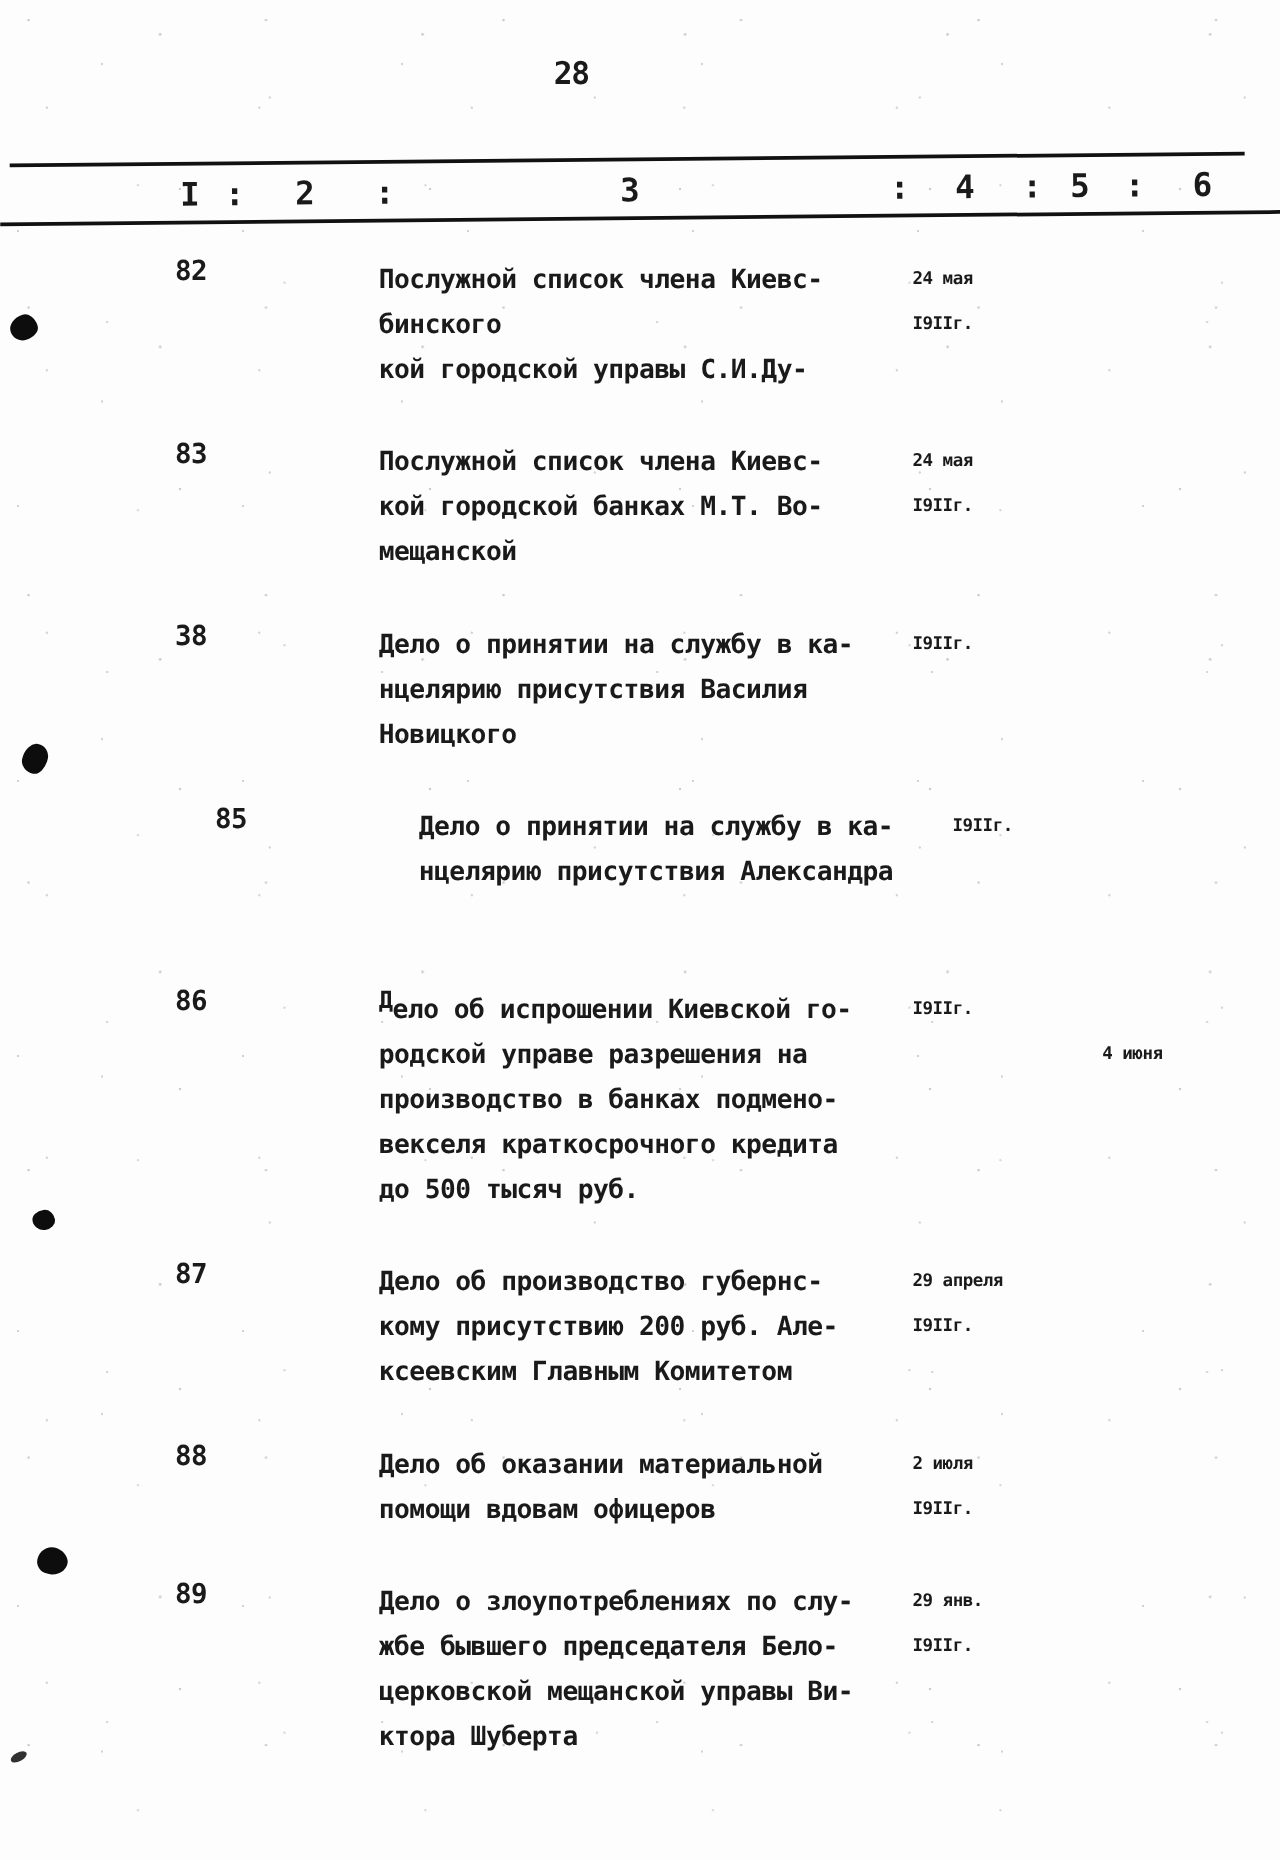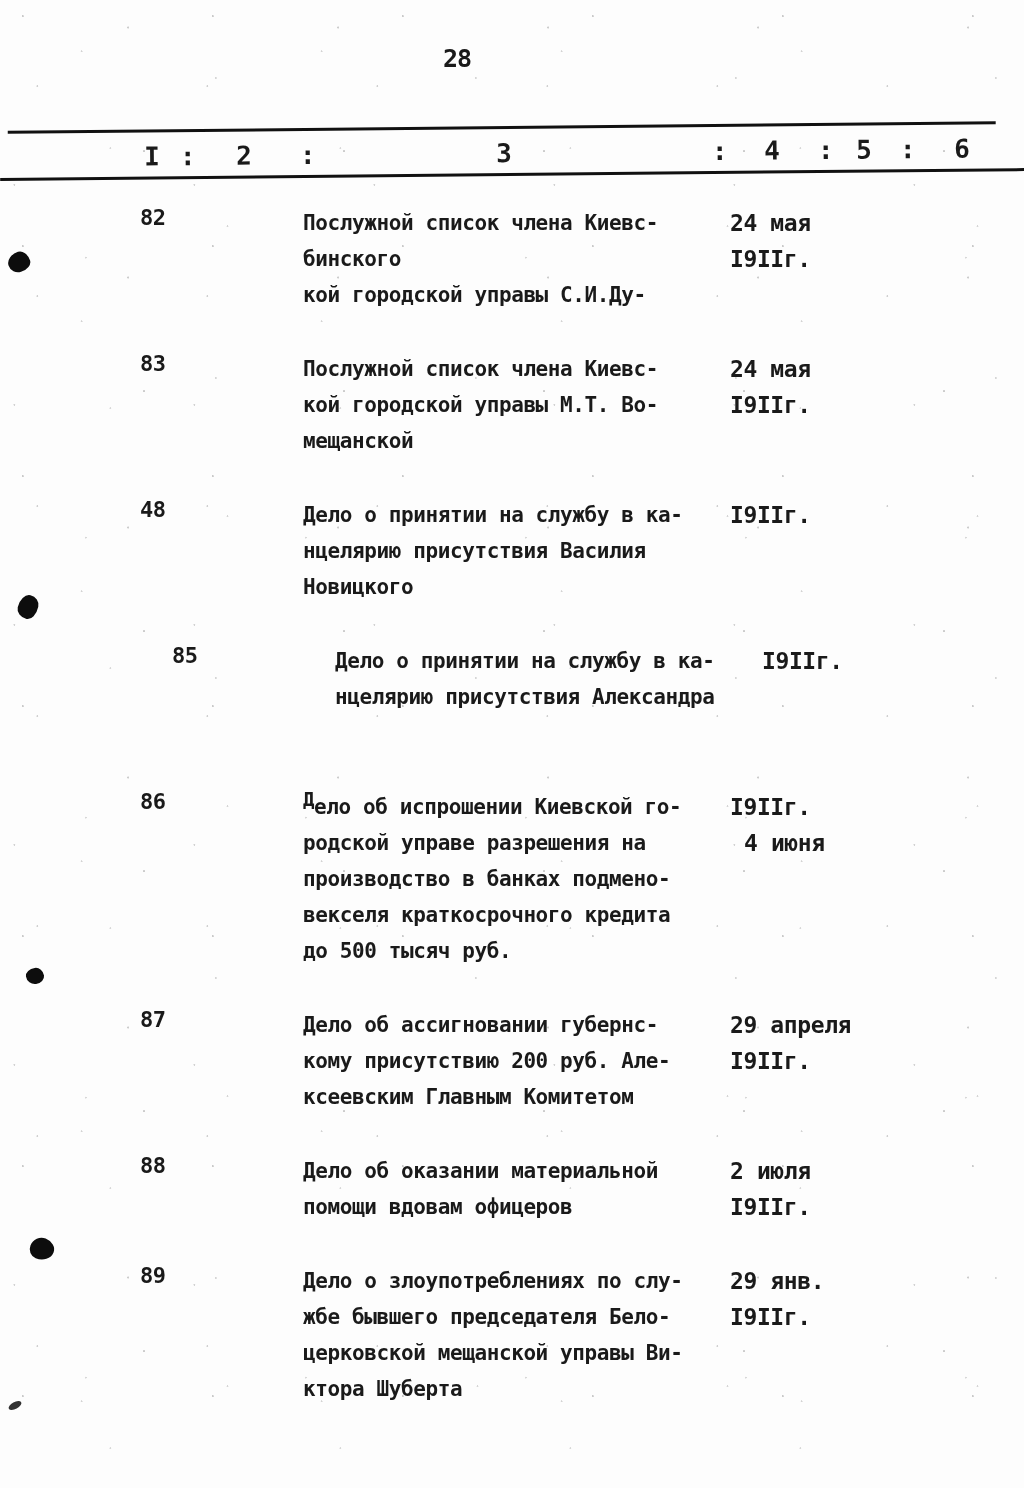--- a/index.html
+++ b/index.html
@@ -129,28 +129,28 @@
     font-size: 19px;
     line-height: 0;
     position: relative;
     top: -6px;
   }
   .rec-date {
     position: absolute;
     left: 730px;
     top: 0;
     width: 200px;
-    font-size: 23px;
+    font-size: 14px;
     font-weight: bold;
     line-height: 36px;
     letter-spacing: -0.4px;
     white-space: pre;
   }
   .rec-date .ln { display: block; }
-  .rec-date .ln.ind { padding-left: 14px; }
+  .rec-date .ln.ind { padding-left: 14px; text-align: right; }
 
   
   .blot {
     position: absolute;
     background: #0d0d0d;
   }
   .blot-1 {
     left: 8px; top: 252px;
     width: 22px; height: 20px;
     border-radius: 60% 40% 55% 45% / 50% 60% 40% 50%;
@@ -208,41 +208,41 @@
   </div>
 
   <div class="records" id="records">
       <div class="record" style="height: 120px;">
         <div class="rec-num">82</div>
         <div class="rec-title"><span class="ln">Послужной список члена Киевс-</span><span class="ln">бинского</span><span class="ln">кой городской управы С.И.Ду-</span></div>
         <div class="rec-date"><span class="ln">24 мая</span><span class="ln">I9IIг.</span></div>
       </div>
       <div class="record" style="height: 120px;">
         <div class="rec-num">83</div>
-        <div class="rec-title"><span class="ln">Послужной список члена Киевс-</span><span class="ln">кой городской управы М.Т. Во-</span><span class="ln">мещанской</span></div>
+        <div class="rec-title"><span class="ln">Послужной список члена Киевс-</span><span class="ln">кой городской банках М.Т. Во-</span><span class="ln">мещанской</span></div>
         <div class="rec-date"><span class="ln">24 мая</span><span class="ln">I9IIг.</span></div>
       </div>
       <div class="record" style="height: 120px;">
-        <div class="rec-num">48</div>
+        <div class="rec-num">38</div>
         <div class="rec-title"><span class="ln">Дело о принятии на службу в ка-</span><span class="ln">нцелярию присутствия Василия</span><span class="ln">Новицкого</span></div>
         <div class="rec-date"><span class="ln">I9IIг.</span></div>
       </div>
       <div class="record" style="height: 120px; margin-left: 32px;">
         <div class="rec-num">85</div>
         <div class="rec-title"><span class="ln">Дело о принятии на службу в ка-</span><span class="ln">нцелярию присутствия Александра</span></div>
         <div class="rec-date"><span class="ln">I9IIг.</span></div>
       </div>
       <div class="record" style="height: 192px;">
         <div class="rec-num">86</div>
         <div class="rec-title"><span class="ln raised-first">Дело об испрошении Киевской го-</span><span class="ln">родской управе разрешения на</span><span class="ln">производство в банках подмено-</span><span class="ln">векселя краткосрочного кредита</span><span class="ln">до 500 тысяч руб.</span></div>
         <div class="rec-date"><span class="ln">I9IIг.</span><span class="ln ind">4 июня</span></div>
       </div>
       <div class="record" style="height: 120px;">
         <div class="rec-num">87</div>
-        <div class="rec-title"><span class="ln">Дело об ассигновании губернс-</span><span class="ln">кому присутствию 200 руб. Але-</span><span class="ln">ксеевским Главным Комитетом</span></div>
+        <div class="rec-title"><span class="ln">Дело об производство губернс-</span><span class="ln">кому присутствию 200 руб. Але-</span><span class="ln">ксеевским Главным Комитетом</span></div>
         <div class="rec-date"><span class="ln">29 апреля</span><span class="ln">I9IIг.</span></div>
       </div>
       <div class="record" style="height: 84px;">
         <div class="rec-num">88</div>
         <div class="rec-title"><span class="ln">Дело об оказании материальной</span><span class="ln">помощи вдовам офицеров</span></div>
         <div class="rec-date"><span class="ln">2 июля</span><span class="ln">I9IIг.</span></div>
       </div>
       <div class="record" style="height: 156px;">
         <div class="rec-num">89</div>
         <div class="rec-title"><span class="ln">Дело о злоупотреблениях по слу-</span><span class="ln">жбе бывшего председателя Бело-</span><span class="ln">церковской мещанской управы Ви-</span><span class="ln">ктора Шуберта</span></div>

